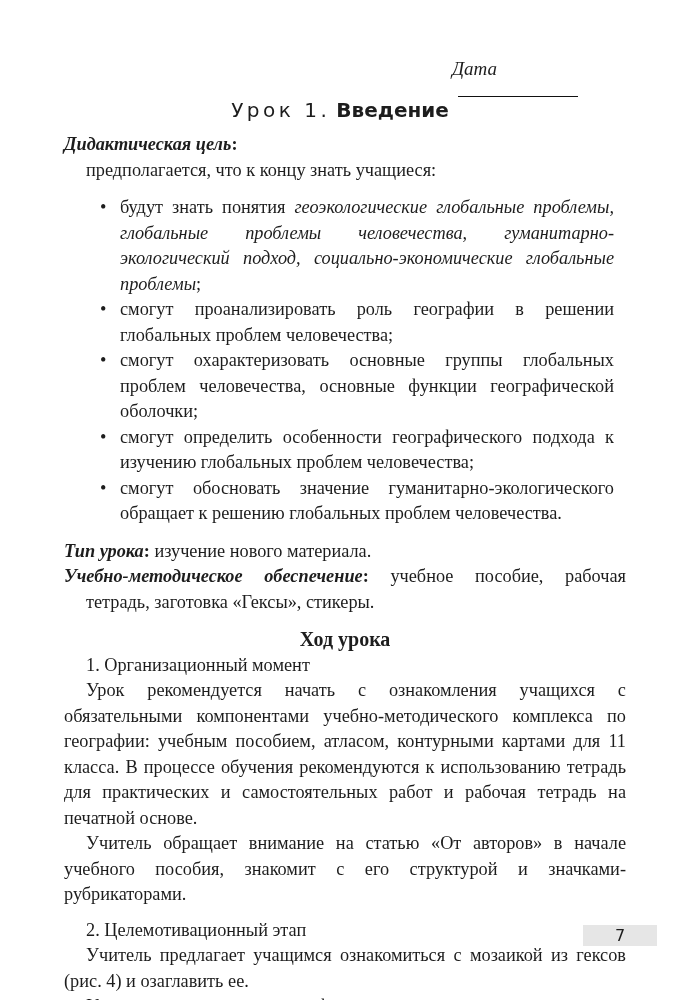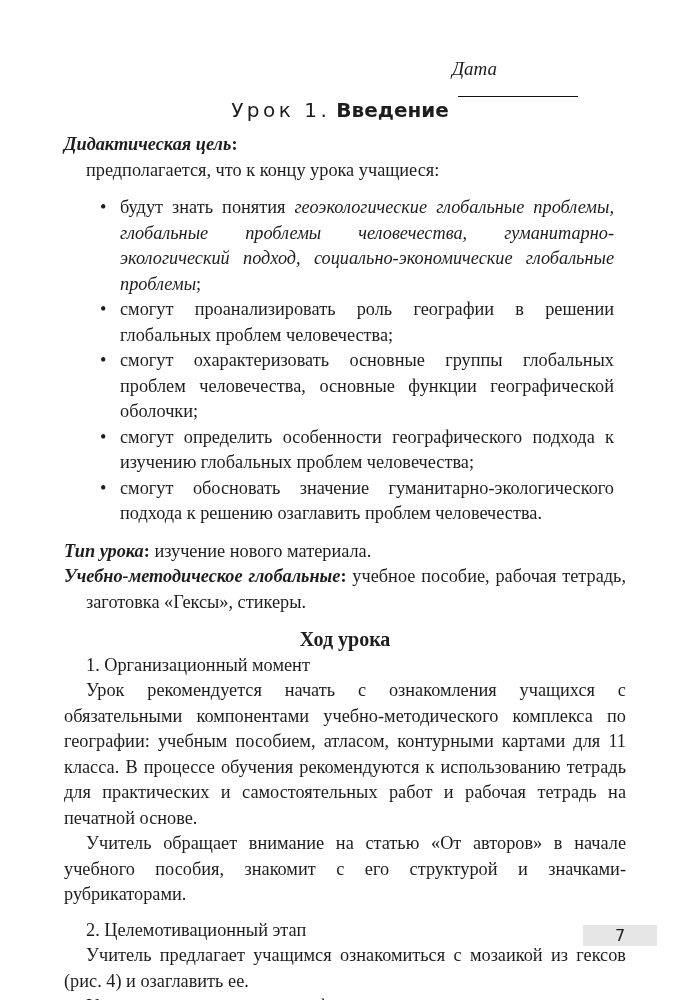--- a/index.html
+++ b/index.html
@@ -43,35 +43,35 @@
 
   <div class="lesson-title sans">
     <span class="num">Урок 1.</span><span class="name">Введение</span>
   </div>
 
   <div class="content serif">
 
     <div>
       <span class="label-bi">Дидактическая цель</span><span class="bold-colon">:</span>
     </div>
-    <div class="indent1">предполагается, что к концу урока учащиеся:</div>
+    <div class="indent1">предполагается, что к концу знать учащиеся:</div>
 
     <ul class="goals">
       <li><span>будут знать понятия </span><span class="it">геоэкологические глобальные проблемы, глобальные проблемы человечества, гуманитарно-экологический подход, социально-экономические глобальные проблемы</span><span>;</span></li>
       <li><span>смогут проанализировать роль географии в решении глобальных проблем человечества;</span></li>
       <li><span>смогут охарактеризовать основные группы глобальных проблем человечества, основные функции географической оболочки;</span></li>
       <li><span>смогут определить особенности географического подхода к изучению глобальных проблем человечества;</span></li>
-      <li><span>смогут обосновать значение гуманитарно-экологического подхода к решению озаглавить проблем человечества.</span></li>
+      <li><span>смогут обосновать значение гуманитарно-экологического обращает к решению глобальных проблем человечества.</span></li>
     </ul>
 
     <div class="hang">
       <span class="label-bi">Тип урока</span><span class="bold-colon">:</span><span> изучение нового материала.</span>
     </div>
     <div class="hang">
-      <span class="label-bi">Учебно-методическое глобальные</span><span class="bold-colon">:</span><span> учебное пособие, рабочая тетрадь, заготовка «Гексы», стикеры.</span>
+      <span class="label-bi">Учебно-методическое обеспечение</span><span class="bold-colon">:</span><span> учебное пособие, рабочая тетрадь, заготовка «Гексы», стикеры.</span>
     </div>
 
     <div class="section-title">Ход урока</div>
 
     <div class="sub-title">1. Организационный момент</div>
     <div class="para">Урок рекомендуется начать с ознакомления учащихся с обязательными компонентами учебно-методического комплекса по географии: учебным пособием, атласом, контурными картами для 11 класса. В процессе обучения рекомендуются к использованию тетрадь для практических и самостоятельных работ и рабочая тетрадь на печатной основе.</div>
     <div class="para">Учитель обращает внимание на статью «От авторов» в начале учебного пособия, знакомит с его структурой и значками-рубрикаторами.</div>
 
     <div class="gap"></div>
 

